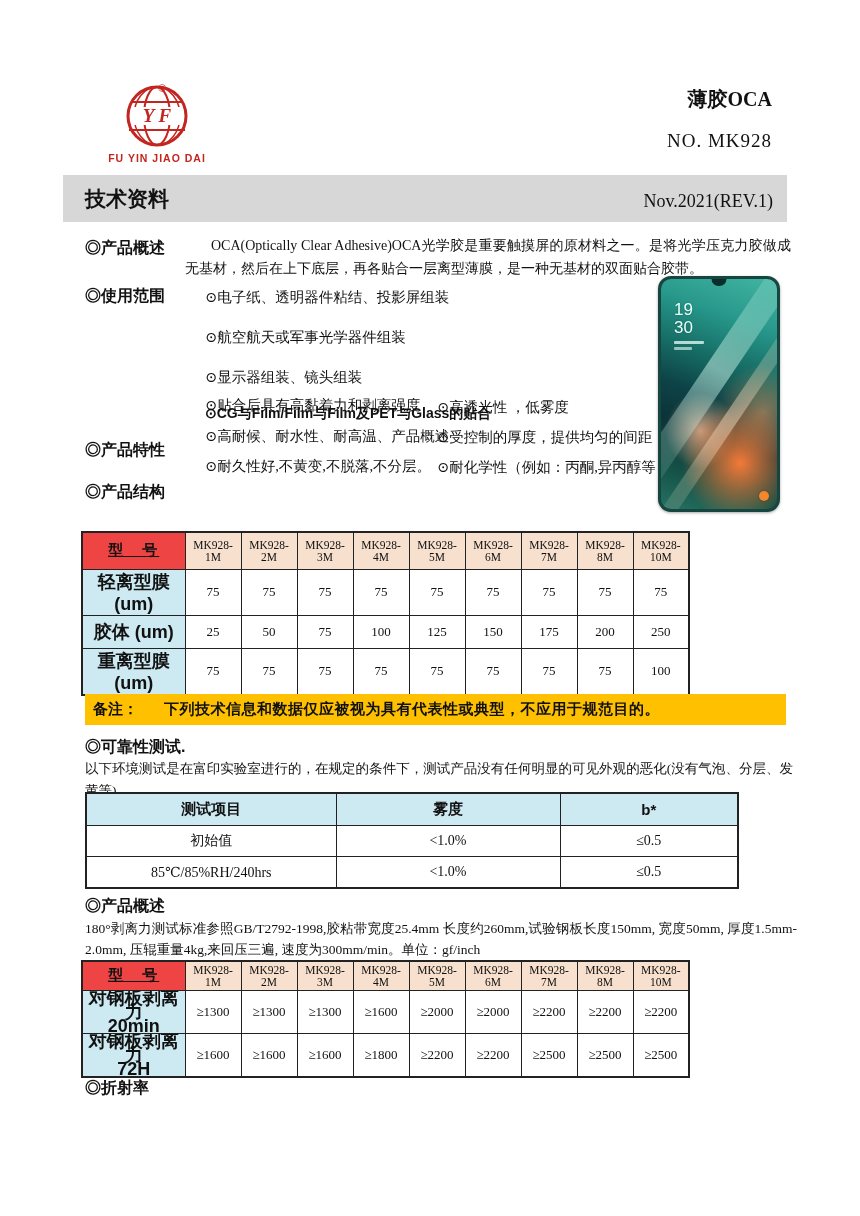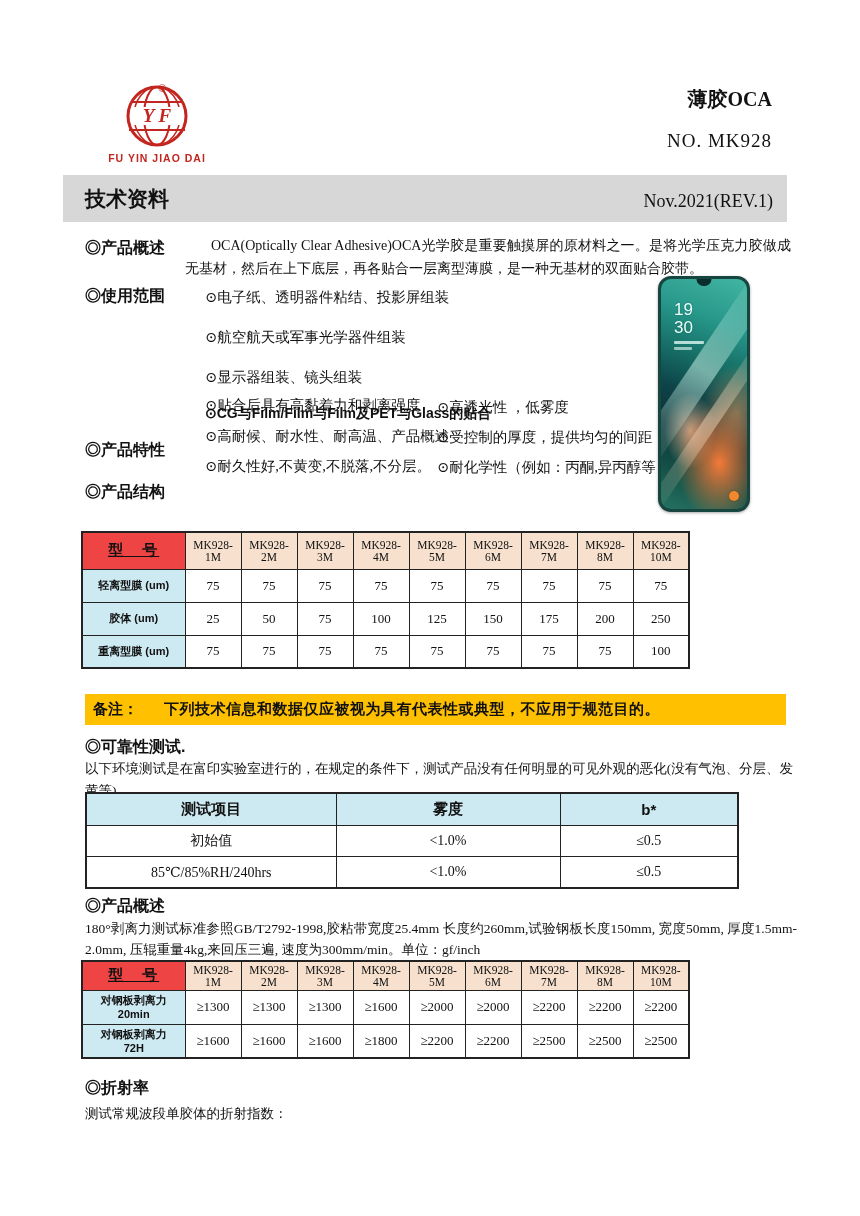--- a/index.html
+++ b/index.html
@@ -22,21 +22,21 @@
 
   
   .sec-label{position:absolute;left:85px;font-family:"Liberation Sans",sans-serif;
              font-weight:bold;font-size:16px;white-space:nowrap;}
   .body-text{position:absolute;font-size:14px;line-height:23px;text-align:justify;}
   .item{position:absolute;left:205px;font-size:14.5px;white-space:nowrap;}
   .item.bold{font-weight:bold;font-family:"Liberation Sans",sans-serif;font-size:14px;}
   .feat-r{left:437px;}
 
   
-  .phone{position:absolute;left:658px;top:276px;width:92px;height:236px;background:#17453f;
+  .phone{position:absolute;left:658px;top:276px;width:122px;height:236px;background:#17453f;
          border-radius:13px;padding:3px;box-sizing:border-box;box-shadow:0 1px 3px rgba(0,0,0,.35);}
   .phone-screen{position:relative;width:100%;height:100%;border-radius:10px;overflow:hidden;
     background:
       radial-gradient(ellipse 80% 42% at 68% 80%, rgba(255,125,55,.95), rgba(255,125,55,0) 62%),
       radial-gradient(ellipse 55% 30% at 34% 66%, rgba(255,195,155,.75), rgba(255,195,155,0) 55%),
       radial-gradient(ellipse 70% 35% at 88% 58%, rgba(255,165,100,.5), rgba(255,165,100,0) 60%),
       linear-gradient(200deg,#43b5a2 0%,#27988b 20%,#177068 36%,#0d4347 52%,#0c3338 66%,#155247 84%,#257263 100%);}
   .streak{position:absolute;width:260%;height:26px;left:-80%;top:34%;
           background:linear-gradient(90deg,transparent,rgba(215,255,242,.5),transparent);
           transform:rotate(-56deg);}
@@ -57,21 +57,21 @@
   table{border-collapse:collapse;table-layout:fixed;}
   .grid{position:absolute;border:2px solid #222;}
   .grid th,.grid td{border:1px solid #222;text-align:center;vertical-align:middle;
                     padding:0;overflow:hidden;}
   .t-models{left:81px;width:607px;}
   .t-models col.c0{width:103px;} .t-models col.cn{width:56px;}
   .t-models .corner{background:#ef4444;font-size:15px;font-weight:bold;text-decoration:underline;
                     font-family:"Liberation Sans",sans-serif;letter-spacing:2px;}
   .t-models .model{background:#f7e1ce;font-size:11.5px;font-weight:normal;}
   .t-models .rowlab{background:#cde9f2;font-family:"Liberation Sans",sans-serif;
-                    font-weight:bold;font-size:11px;}
+                    font-weight:bold;font-size:18px;}
   .t-models td{font-size:13px;background:#fff;}
   #structure-table tr.hdr{height:37px;} #structure-table tr.r{height:33px;}
   #peel-table tr.hdr{height:29px;} #peel-table tr.r{height:34px;}
   .sublab{display:block;line-height:14px;}
 
   .t-rel{left:85px;top:792px;width:652px;}
   .t-rel col.a{width:250px;} .t-rel col.b{width:224px;} .t-rel col.c{width:178px;}
   .t-rel th{background:#cde9f2;font-size:15px;font-family:"Liberation Sans",sans-serif;height:31px;}
   .t-rel td{font-size:14px;height:30px;background:#fff;}
 
@@ -300,15 +300,14 @@
       <td>≥2200</td>
       <td>≥2200</td>
       <td>≥2500</td>
       <td>≥2500</td>
       <td>≥2500</td>
     </tr>
   </tbody>
     </table>
 
   <div class="sec-label" style="top:1078px;text-align:center;">◎折射率</div>
-  <div class="body-text" style="left:85px;top:1102px;width:500px;font-size:13.5px;">测试常规波段单胶体的折射指数：</div>
 
 </div>
 
 </body></html>

